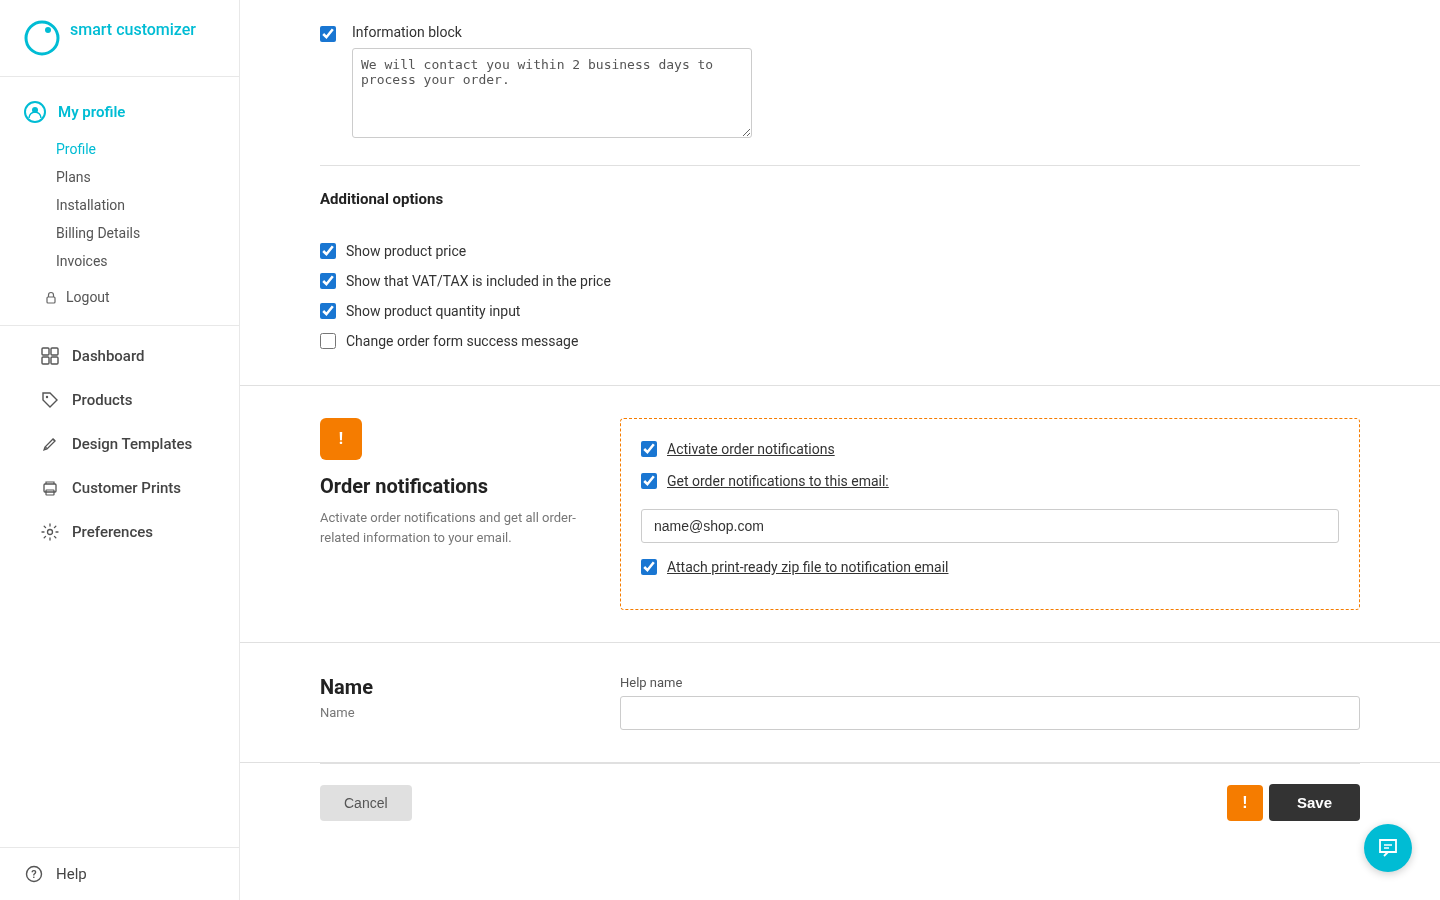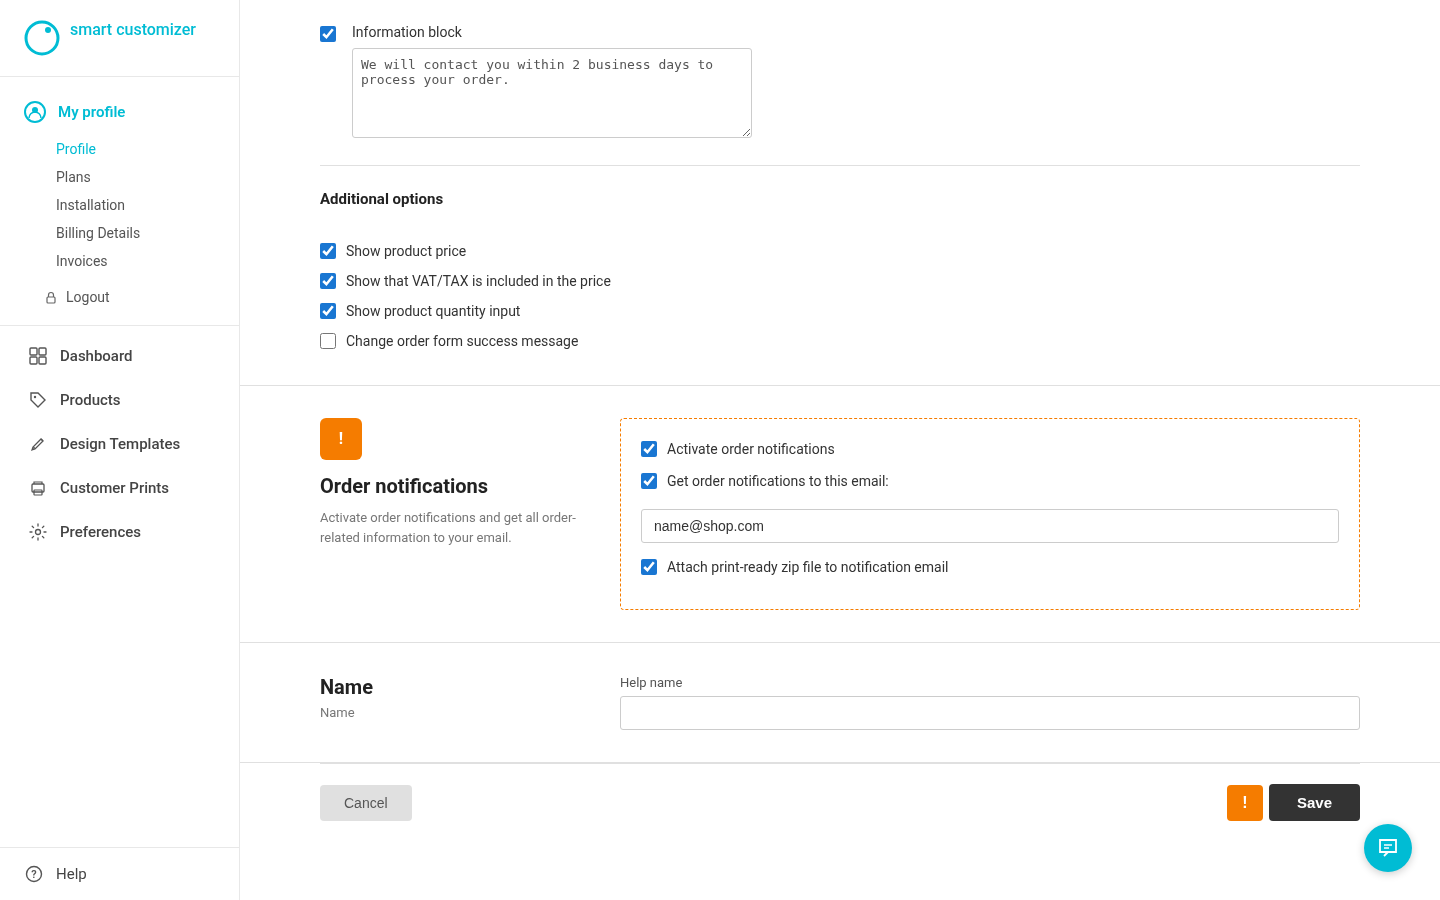--- a/index.html
+++ b/index.html
@@ -13,21 +13,21 @@
 
     .sidebar-section { padding: 16px 0; border-bottom: 1px solid #e8e8e8; }
     .my-profile-header { display: flex; align-items: center; gap: 12px; padding: 8px 24px 12px; color: #00bcd4; font-weight: 600; font-size: 15px; }
     .profile-avatar-icon { width: 22px; height: 22px; border-radius: 50%; border: 2px solid #00bcd4; display: flex; align-items: center; justify-content: center; color: #00bcd4; font-size: 12px; }
 
     .sidebar-sub-item { padding: 6px 24px 6px 56px; cursor: pointer; color: #555; font-size: 14px; }
     .sidebar-sub-item.active { color: #00bcd4; font-weight: 400; }
 
     .sidebar-logout { display: flex; align-items: center; gap: 8px; padding: 8px 24px 4px 44px; color: #555; font-size: 14px; cursor: pointer; margin-top: 6px; }
 
-    .sidebar-nav { padding: 8px 4px; }
+    .sidebar-nav { padding: 8px 16px; }
     .nav-item { display: flex; align-items: center; gap: 12px; padding: 12px 24px; cursor: pointer; color: #444; font-size: 15px; font-weight: 500; }
     .nav-icon { width: 20px; height: 20px; display: flex; align-items: center; justify-content: center; flex-shrink: 0; }
 
     .sidebar-help { display: flex; align-items: center; gap: 12px; padding: 16px 24px; color: #444; font-size: 15px; cursor: pointer; border-top: 1px solid #e8e8e8; margin-top: auto; }
 
     
     .main { flex: 1; overflow-y: auto; background: #404040; }
     .content-area { background: #fff; min-height: 900px; padding: 0; }
 
     
@@ -43,21 +43,21 @@
     .checkbox-row { display: flex; align-items: flex-end; gap: 10px; margin-bottom: 12px; }
     .checkbox-row label { font-size: 14px; color: #333; }
 
     
     .order-notif-section { display: flex; gap: 40px; padding: 32px 80px; border-bottom: 1px solid #e0e0e0; align-items: flex-start; }
     .notif-left { width: 260px; flex-shrink: 0; }
     .notif-icon-wrapper { width: 42px; height: 42px; background: #f57c00; border-radius: 6px; display: flex; align-items: center; justify-content: center; margin-bottom: 14px; }
     .notif-title { font-size: 20px; font-weight: 700; color: #222; margin-bottom: 10px; }
     .notif-desc { font-size: 13px; color: #777; line-height: 1.5; }
     .notif-right { flex: 1; border: 1.5px dashed #f57c00; border-radius: 4px; padding: 20px; }
-    .notif-right .checkbox-row { margin-bottom: 14px; }
+    .notif-right .checkbox-row { margin-bottom: 14px; text-decoration: underline; }
     .email-input { width: 100%; border: 1px solid #ccc; border-radius: 3px; padding: 8px 12px; font-size: 14px; color: #333; margin-top: 6px; margin-bottom: 14px; }
 
     
     .name-section { display: flex; gap: 40px; padding: 32px 80px; border-bottom: 1px solid #e0e0e0; align-items: flex-start; }
     .name-left { width: 260px; flex-shrink: 0; }
     .name-section-title { font-size: 20px; font-weight: 700; color: #222; margin-bottom: 6px; }
     .name-section-sub { font-size: 13px; color: #777; }
     .name-right { flex: 1; }
     .field-label { font-size: 13px; color: #555; margin-bottom: 6px; }
     .text-input { width: 100%; border: 1px solid #ccc; border-radius: 3px; padding: 8px 12px; font-size: 14px; }

